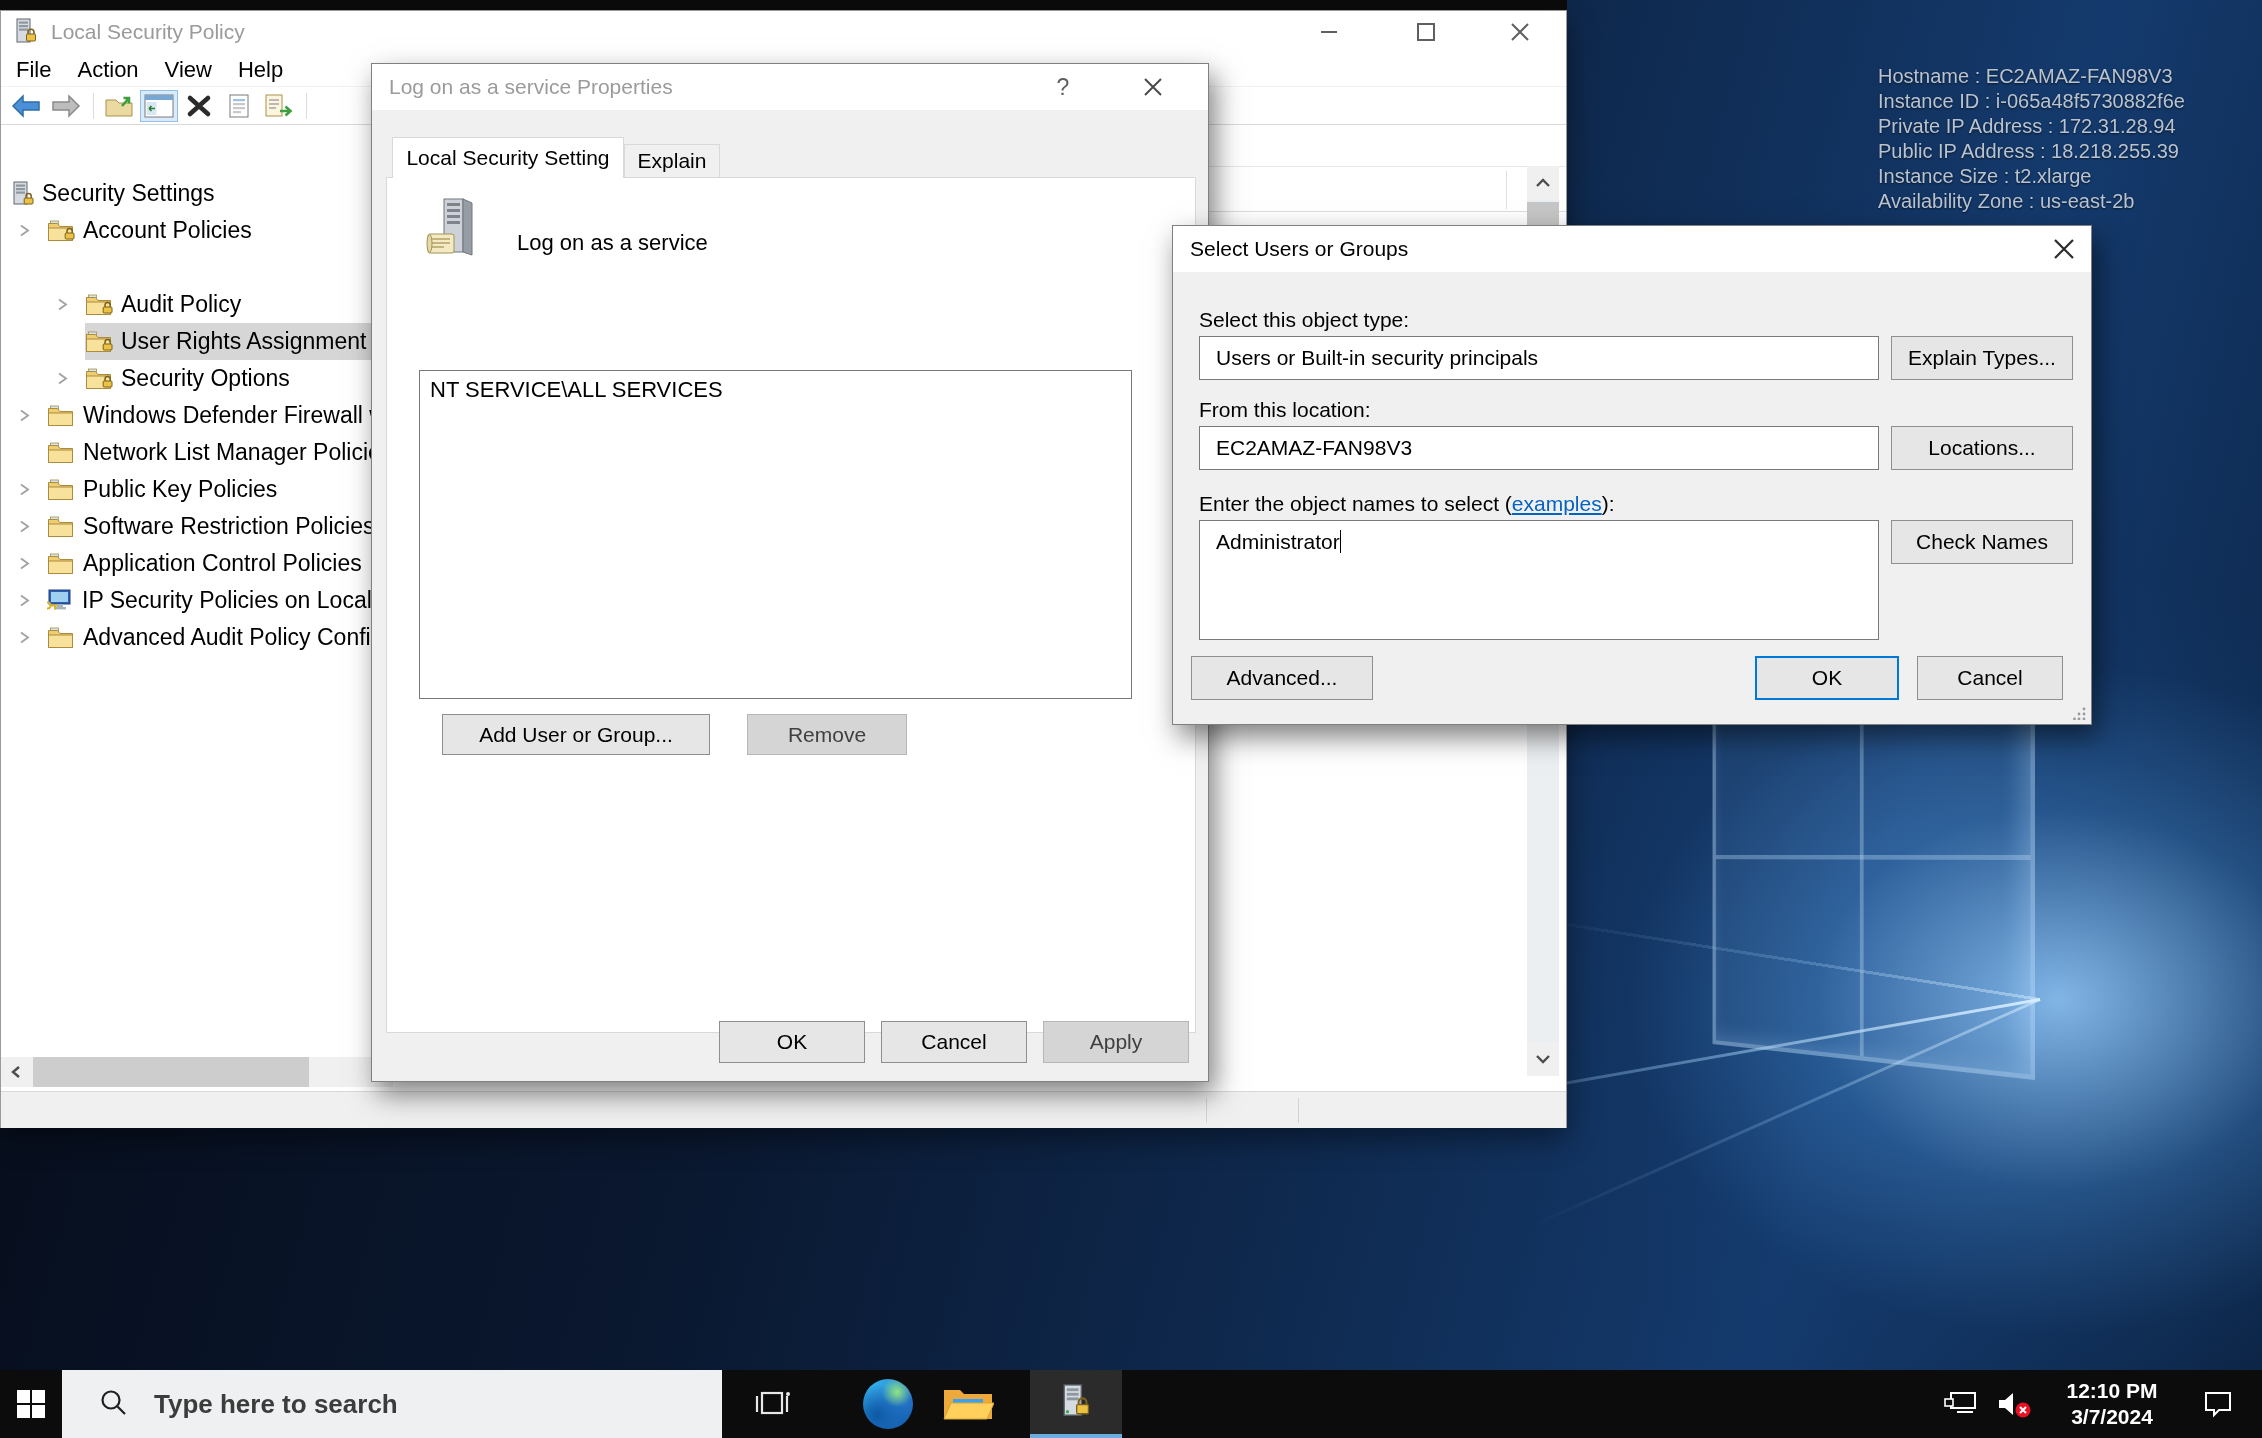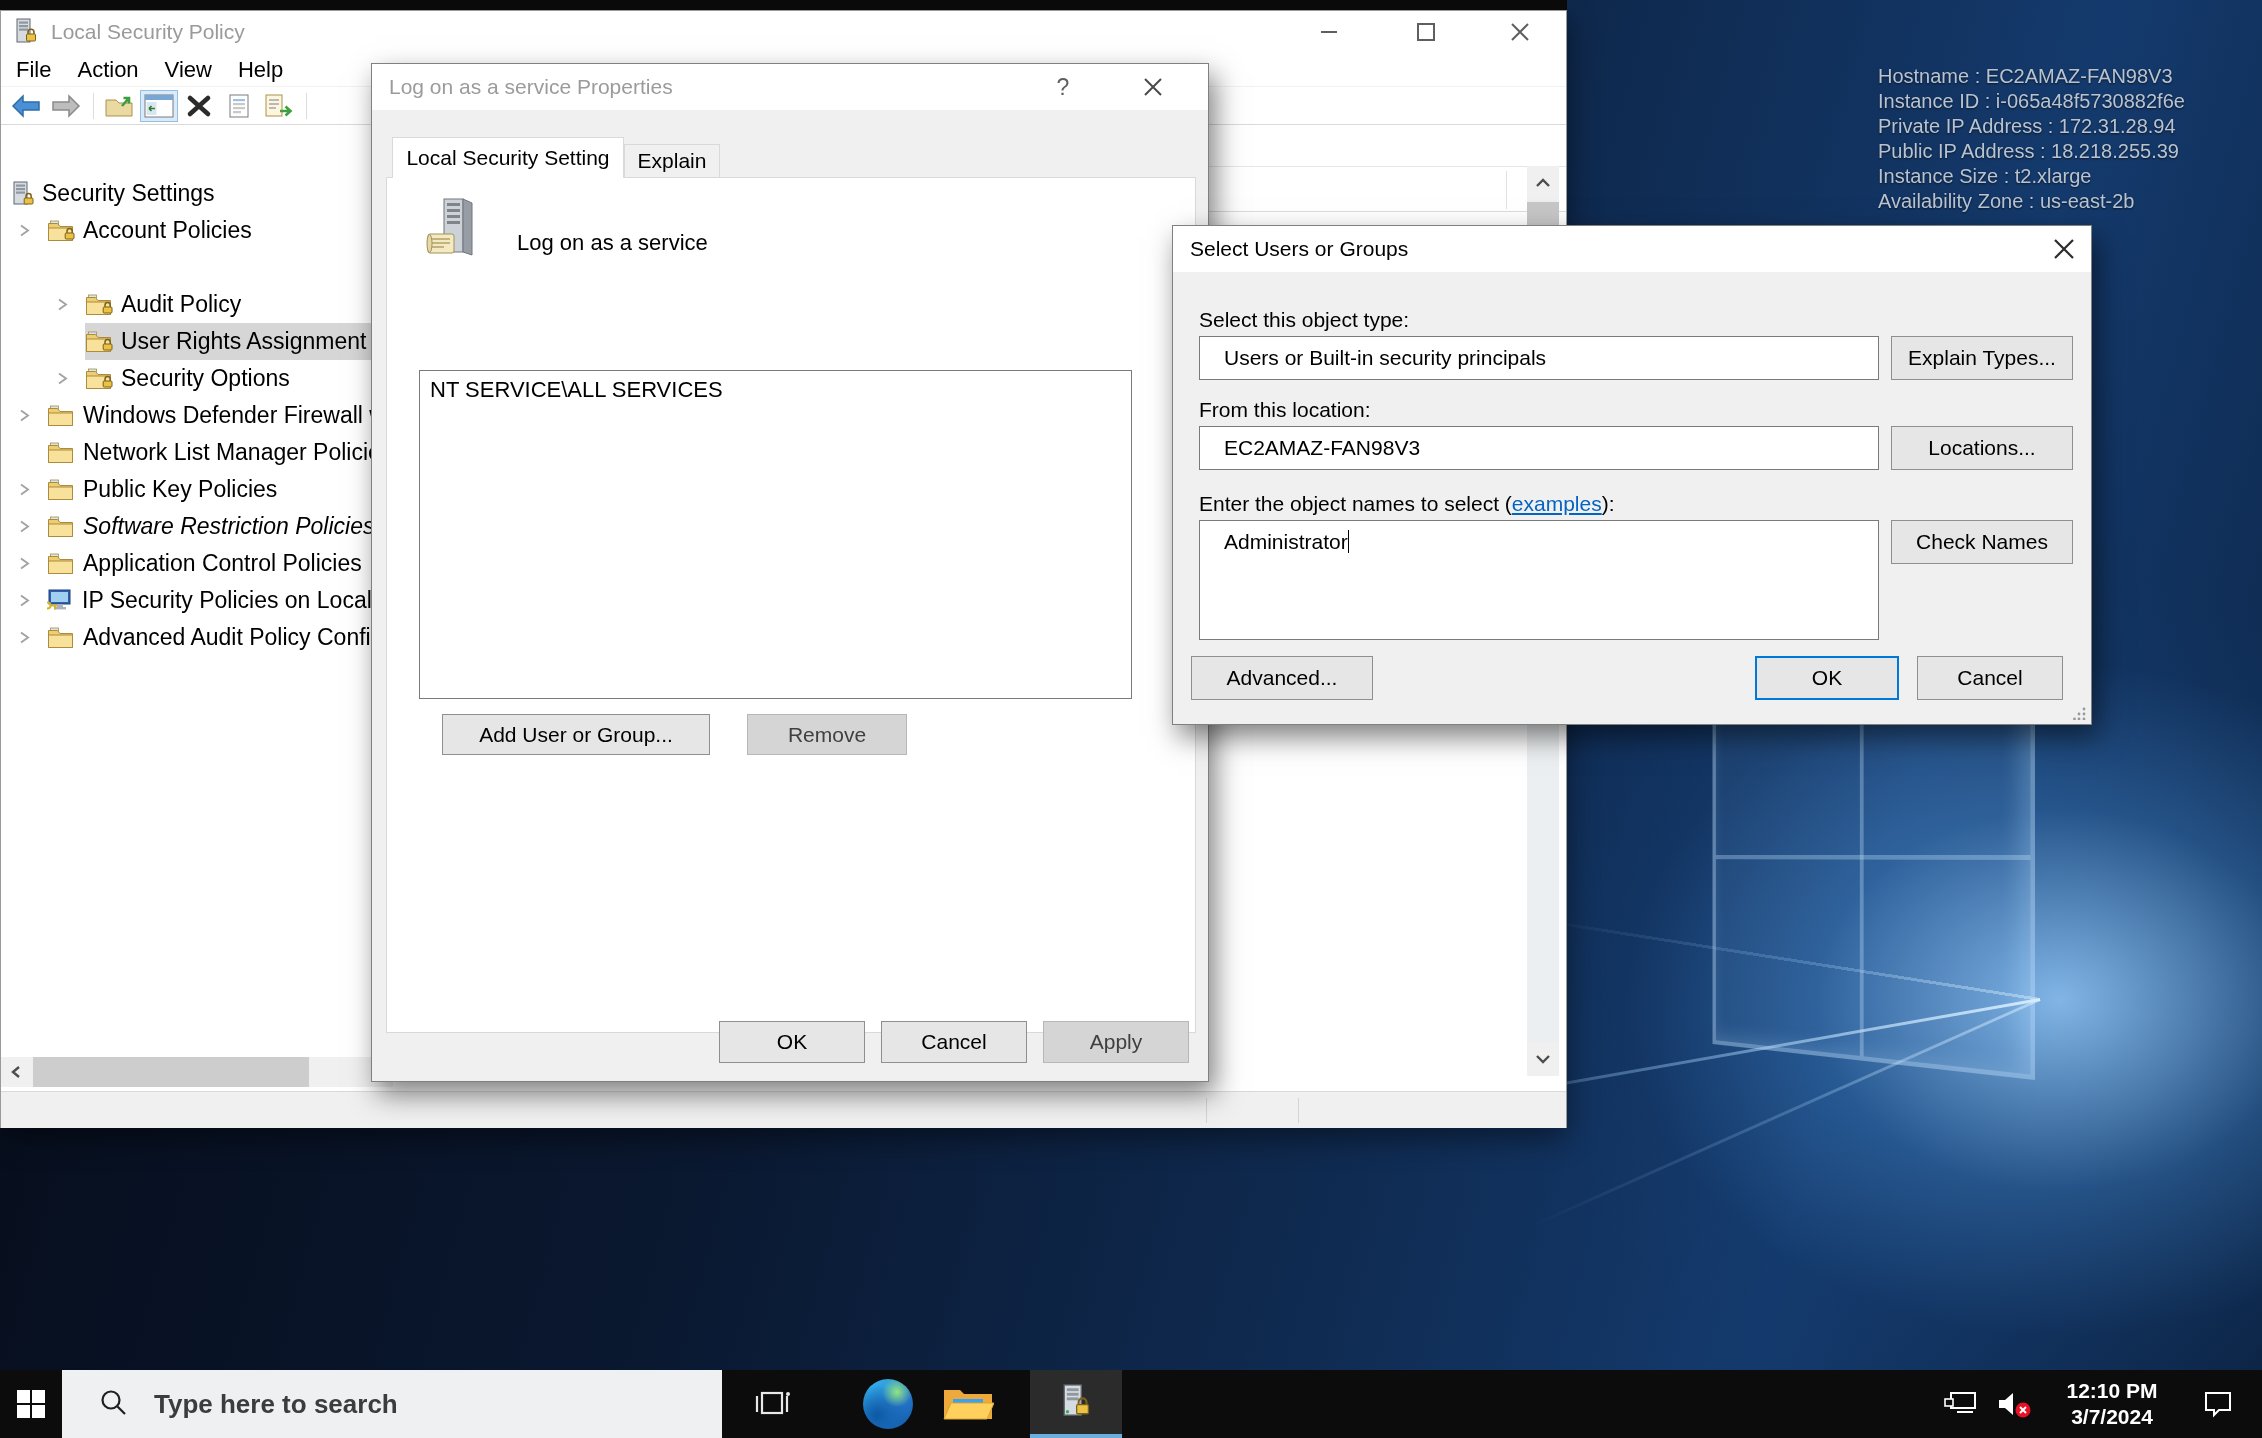--- a/index.html
+++ b/index.html
@@ -71,21 +71,21 @@
   .tab.active{left:20px;top:73px;width:232px;height:41px;background:#fff;border:1px solid #d9d9d9;border-bottom:none;z-index:2;}
   .tab.inactive{left:252px;top:80px;width:96px;height:33px;background:#f0f0f0;border:1px solid #d9d9d9;border-bottom:none;}
   .tabpage{position:absolute;left:14px;top:113px;width:810px;height:856px;background:#fff;border:1px solid #d9d9d9;}
   .policy-head{position:absolute;left:38px;top:18px;display:flex;align-items:flex-start;}
   .policy-name{font-size:22px;margin-left:34px;margin-top:34px;}
   .members{position:absolute;left:32px;top:192px;width:713px;height:329px;background:#fff;border:1px solid #7a7a7a;font-size:22px;padding:6px 10px;}
   
   .seldlg{left:1172px;top:225px;width:920px;height:500px;}
   .seldlg .dlg-title{color:#000;}
   .lbl{position:absolute;left:26px;font-size:21px;color:#000;}
-  .field{position:absolute;left:26px;width:680px;height:44px;background:#fff;border:1px solid #7a7a7a;font-size:21px;line-height:42px;padding:0 24px;white-space:nowrap;overflow:hidden;}
+  .field{position:absolute;left:26px;width:680px;height:44px;background:#fff;border:1px solid #7a7a7a;font-size:21px;line-height:42px;padding:0 16px;white-space:nowrap;overflow:hidden;}
   .link{color:#0563c1;text-decoration:underline;}
   .caret{display:inline-block;width:1.5px;height:23px;background:#000;vertical-align:-4px;}
   .grip{position:absolute;right:4px;bottom:4px;width:14px;height:14px;}
   
   .taskbar{position:absolute;left:0;top:1370px;width:2262px;height:68px;background:#0c0c0d;z-index:50;font-weight:bold;}
   .tb-item{position:absolute;top:0;height:68px;display:flex;align-items:center;justify-content:center;}
   .start{left:0;width:62px;}
   .searchbox{position:absolute;left:62px;top:0;width:660px;height:68px;background:#eef0f2;display:flex;align-items:center;}
   .searchbox .mag{margin-left:36px;}
   .searchbox .ph{margin-left:26px;font-size:26px;color:#3c3c3c;}
@@ -337,21 +337,21 @@
             <span class="ticon">
               <svg width="27" height="22" viewBox="0 0 27 22">
                 <rect x="3.5" y="1" width="8" height="4" fill="#cfe9f7" stroke="#ac8b3c" stroke-width="0.8"></rect>
                 <path d="M1.5 3.5 h9 l2.5 3 h12.5 v14 h-24 z" fill="#efce72" stroke="#ac8b3c"></path>
                 <path d="M1.5 8 h24 v12.5 h-24 z" fill="#f7e19b" stroke="#ac8b3c"></path>
               </svg>
             </span>
             <span class="tlabel">Public Key Policies</span>
           </span>
         </div>
-        <div class="tree-row" style="top: 383px; font-style: italic;">
+        <div class="tree-row" style="top: 383px;">
           <span class="chev" style="left: 16px;"><svg width="14" height="17">
               <path d="M4 3.5 L11 8.5 L4 13.5" fill="none" stroke="#a3a3a3" stroke-width="1.9"></path>
             </svg></span>
           <span class="tree-content" style="left: 46px;">
             <span class="ticon">
               <svg width="27" height="22" viewBox="0 0 27 22">
                 <rect x="3.5" y="1" width="8" height="4" fill="#cfe9f7" stroke="#ac8b3c" stroke-width="0.8"></rect>
                 <path d="M1.5 3.5 h9 l2.5 3 h12.5 v14 h-24 z" fill="#efce72" stroke="#ac8b3c"></path>
                 <path d="M1.5 8 h24 v12.5 h-24 z" fill="#f7e19b" stroke="#ac8b3c"></path>
               </svg>

